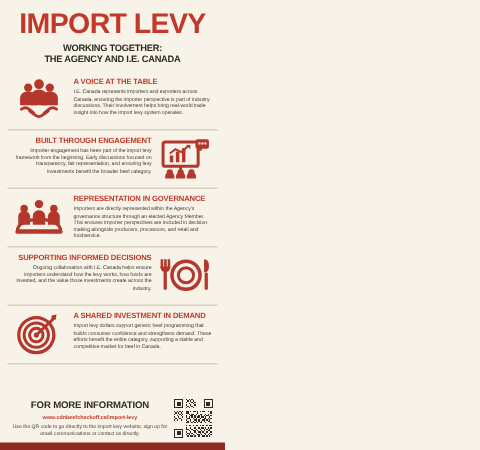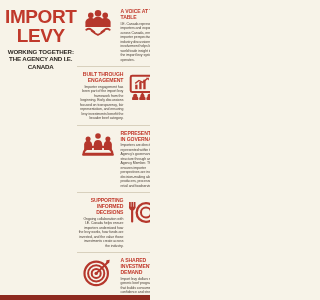--- a/index.html
+++ b/index.html
@@ -8,21 +8,21 @@
     font-family: "Liberation Sans", sans-serif;
     background: #f7f3e8;
     color: #4a4038;
     overflow: hidden;
   }
   .poster {
     width:150px; height:300px;
     background:#f7f3e8;
     position:relative;
     padding:0 5px;
-    display:flex; flex-direction:row;
+    display:flex; flex-direction:column;
   }
   
   .header { text-align:center; padding-top:7px; }
   .title {
     font-size:19px; line-height:19px;
     font-weight:bold; letter-spacing:-0.4px;
     color:#c0392b;
     font-family:"Liberation Sans", sans-serif;
     text-transform:uppercase;
   }

